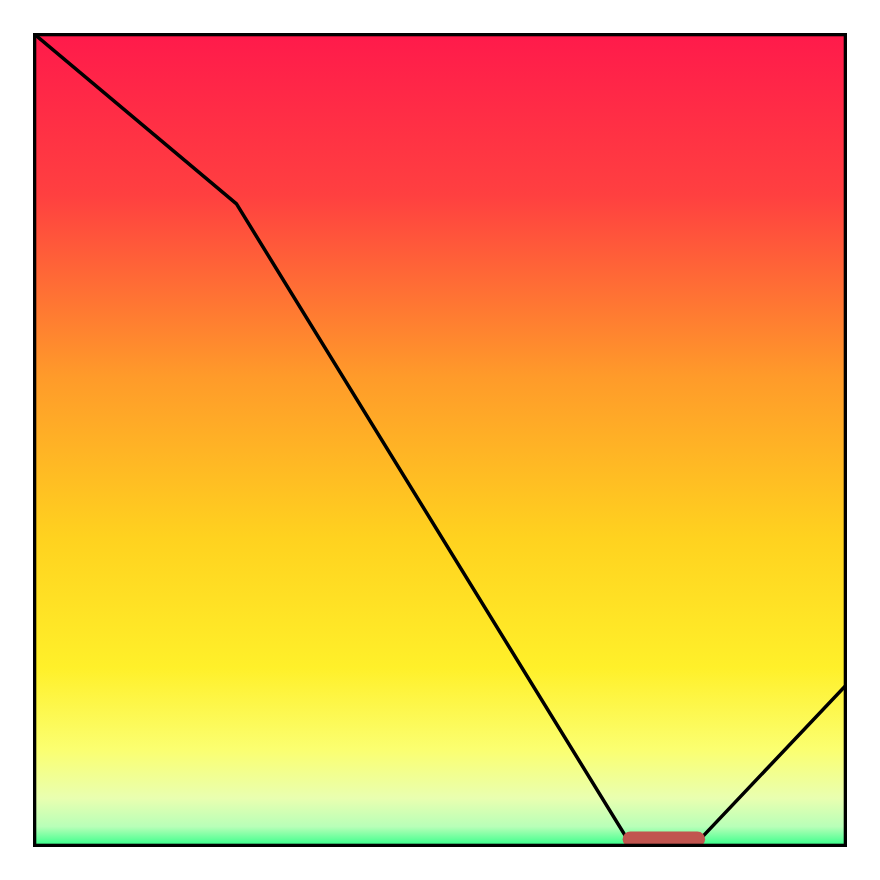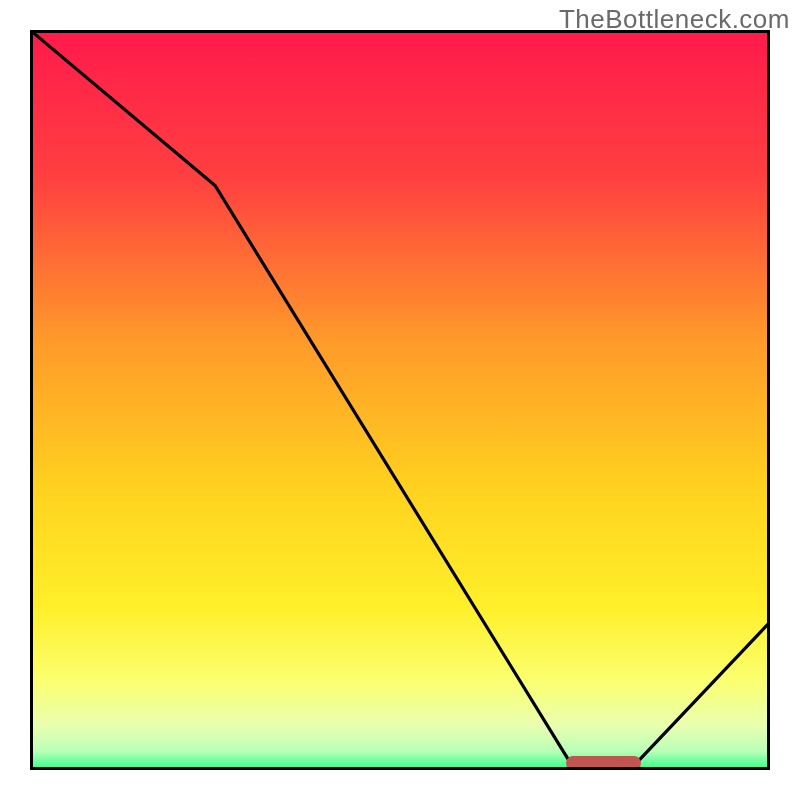--- a/index.html
+++ b/index.html
@@ -57,21 +57,20 @@
     height: 14px;
     background: #c1554f;
     border-radius: 8px;
   }
 </style>
 </head>
 <body>
 
 <div class="frame">
 
-  <div class="watermark">TheBottleneck.com</div>
 
   <div class="plot">
 
     <svg class="bg" viewBox="0 0 740 740" preserveAspectRatio="none">
       <defs>
         <linearGradient id="grad" x1="0" y1="0" x2="0" y2="1">
             <stop offset="0%" stop-color="#ff1a4b"></stop>
             <stop offset="20%" stop-color="#ff4040"></stop>
             <stop offset="42%" stop-color="#ff9a2a"></stop>
             <stop offset="62%" stop-color="#ffd21f"></stop>

